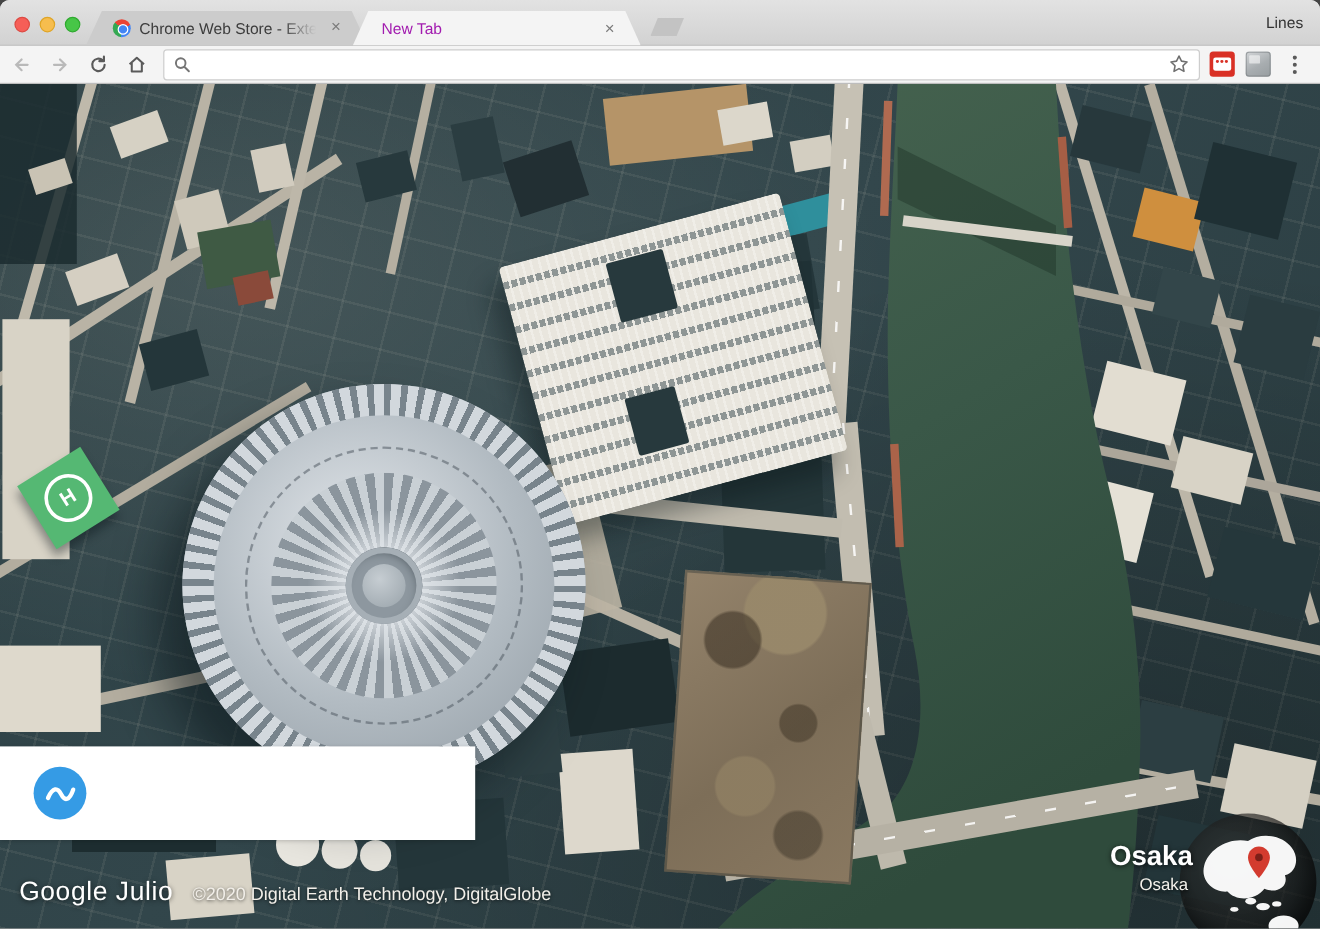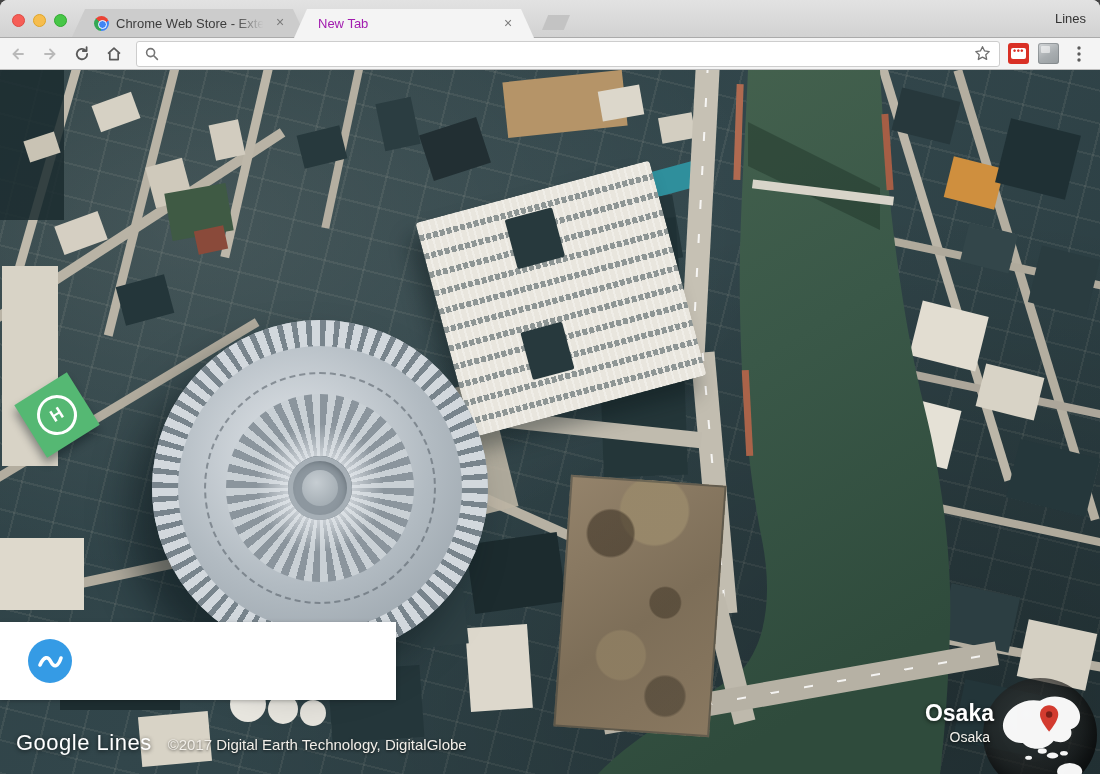--- a/index.html
+++ b/index.html
@@ -289,22 +289,22 @@
 
     <div class="card">
       <div class="card-icon">
         <svg width="44" height="44" viewBox="0 0 44 44">
             <path d="M12 26 C16 17 20 17 23 23 C26 29 30 28 33 19" fill="none" stroke="#ffffff" stroke-width="3.6" stroke-linecap="round"></path>
           </svg>
       </div>
     </div>
 
     <div class="attr">
-      <span class="attr-logo">Google Lines</span>
-      <span class="attr-copy">©2017 Digital Earth Technology, DigitalGlobe</span>
+      <span class="attr-logo">Google Julio</span>
+      <span class="attr-copy">©2020 Digital Earth Technology, DigitalGlobe</span>
     </div>
 
     <div class="loc">
       <div class="loc-city">Osaka</div>
       <div class="loc-country">Osaka</div>
     </div>
 
     <div class="globe">
       <svg width="114" height="114" viewBox="0 0 100 100">
         <g fill="#ffffff" opacity="0.96">

